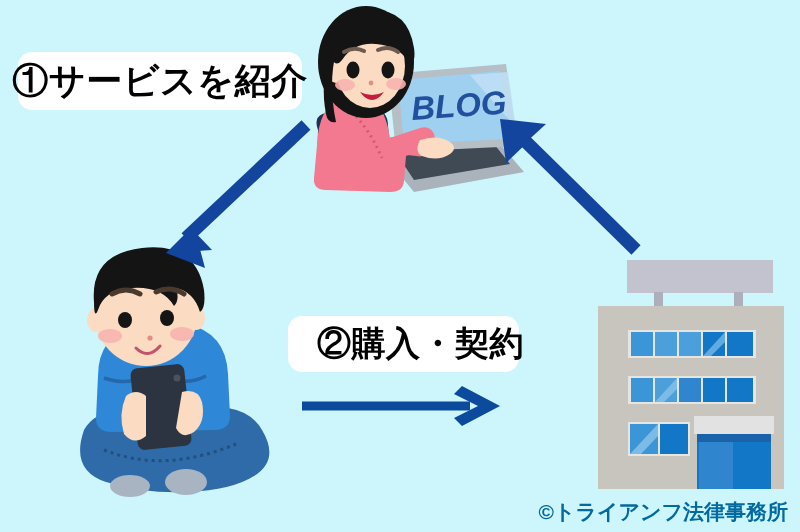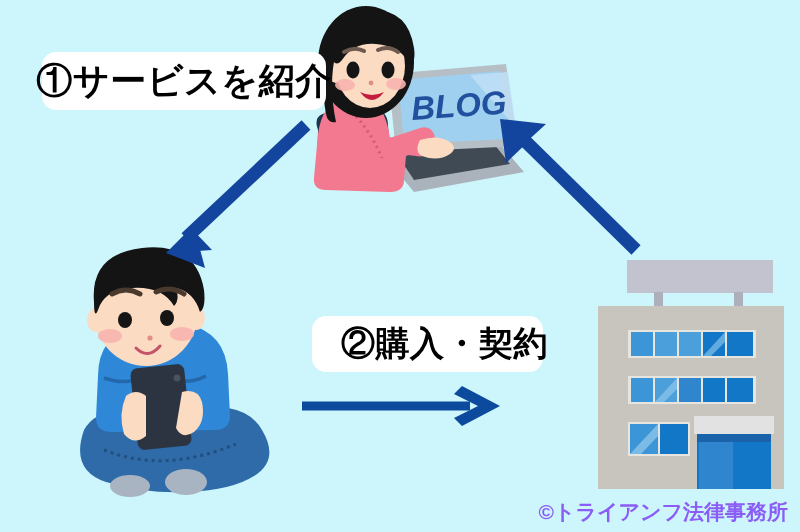--- a/index.html
+++ b/index.html
@@ -31,21 +31,20 @@
     background: #ffffff;
     border-radius: 14px;
     display: flex;
     align-items: center;
     justify-content: center;
     color: #000000;
     font-weight: bold;
     letter-spacing: 0.5px;
     white-space: nowrap;
     box-sizing: border-box;
-    margin-left: 24px;
   }
   #label-1 {
     left: 18px;
     top: 52px;
     width: 284px;
     height: 58px;
     font-size: 36px;
   }
   #label-2 {
     left: 288px;
@@ -59,21 +58,21 @@
     left: 540px;
     top: 92px;
     width: 255px;
     height: 54px;
     font-size: 34px;
   }
   #copyright {
     position: absolute;
     right: 12px;
     bottom: 6px;
-    color: #8b5cf6;
+    color: #0369a1;
     font-size: 21px;
     font-weight: bold;
     white-space: nowrap;
   }
   svg { display: block; }
 </style>
 </head>
 <body>
 
 <div id="stage">

